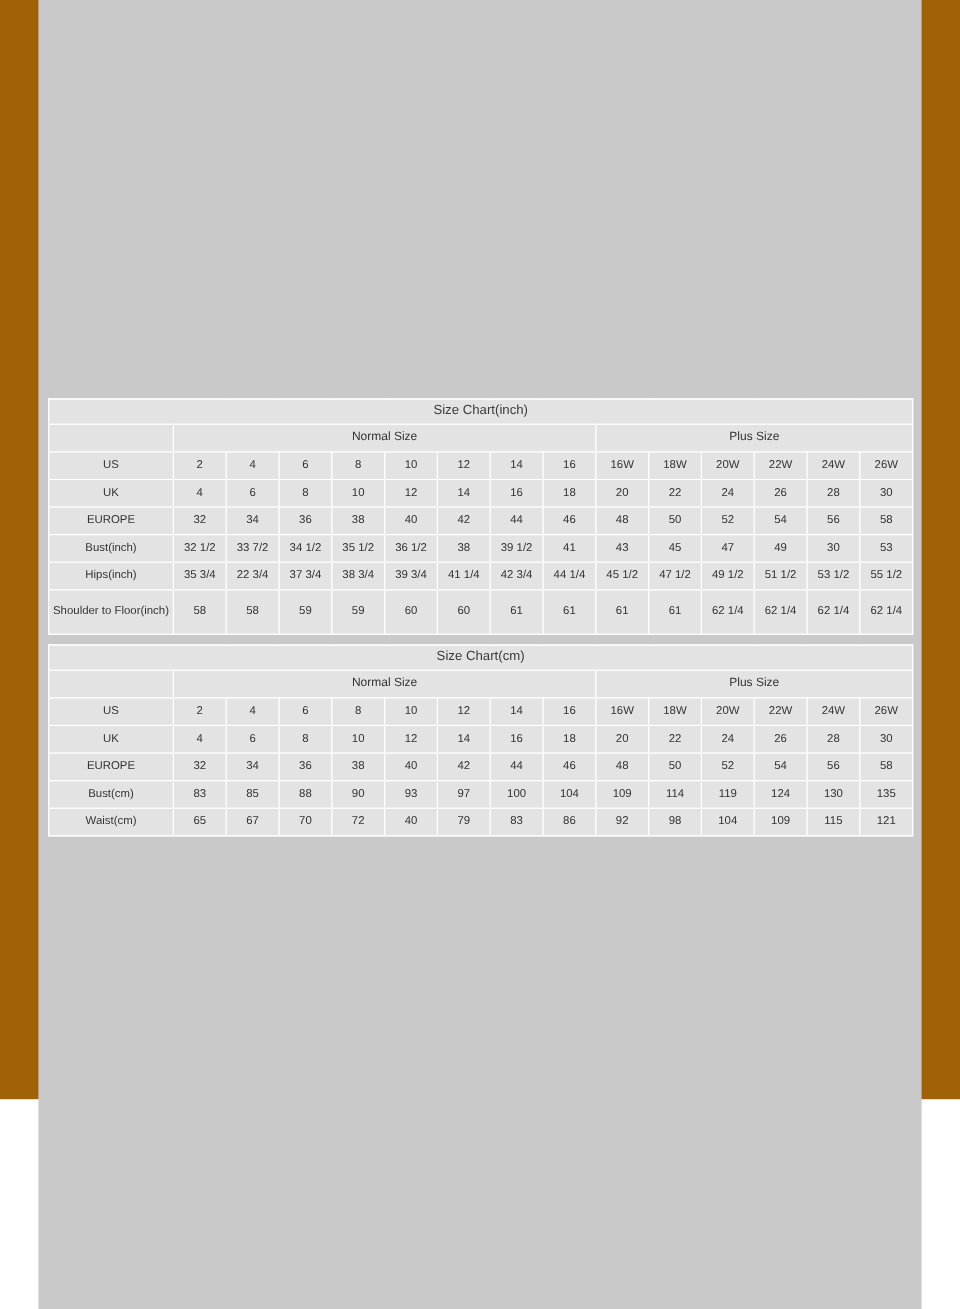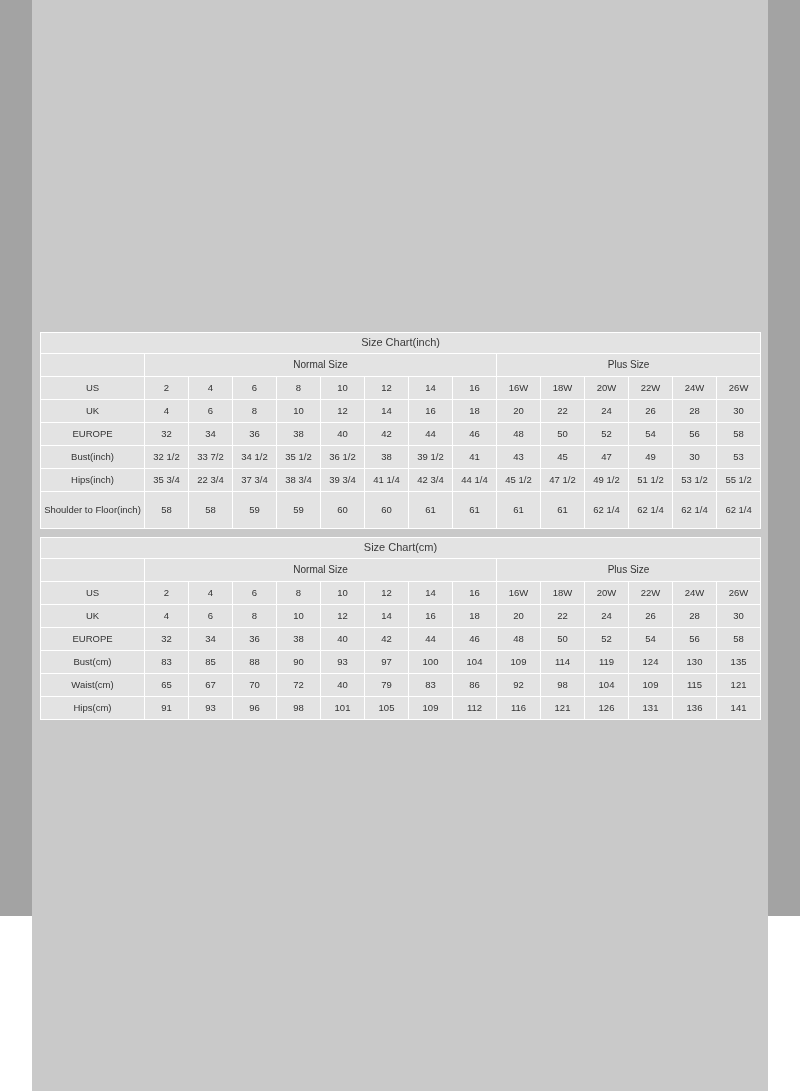--- a/index.html
+++ b/index.html
@@ -10,21 +10,21 @@
     width: 800px;
     height: 1091px;
     background: #ffffff;
     font-family: "Liberation Sans", sans-serif;
     overflow: hidden;
   }
   .page {
     position: relative;
     width: 800px;
     height: 916px;
-    background: #a3a3a3;
+    background: #a16207;
   }
   .gray-backdrop {
     position: absolute;
     left: 32px;
     top: 0;
     width: 736px;
     height: 1091px;
     background: #c9c9c9;
   }
   .charts {
@@ -322,34 +322,17 @@
               <td>79</td>
               <td>83</td>
               <td>86</td>
               <td>92</td>
               <td>98</td>
               <td>104</td>
               <td>109</td>
               <td>115</td>
               <td>121</td>
             </tr>
-            <tr>
-              <td class="rowlabel">Hips(cm)</td>
-              <td>91</td>
-              <td>93</td>
-              <td>96</td>
-              <td>98</td>
-              <td>101</td>
-              <td>105</td>
-              <td>109</td>
-              <td>112</td>
-              <td>116</td>
-              <td>121</td>
-              <td>126</td>
-              <td>131</td>
-              <td>136</td>
-              <td>141</td>
-            </tr>
           </tbody>
         </table>
       </div>
     </div>
 </div>
 
 </body></html>

